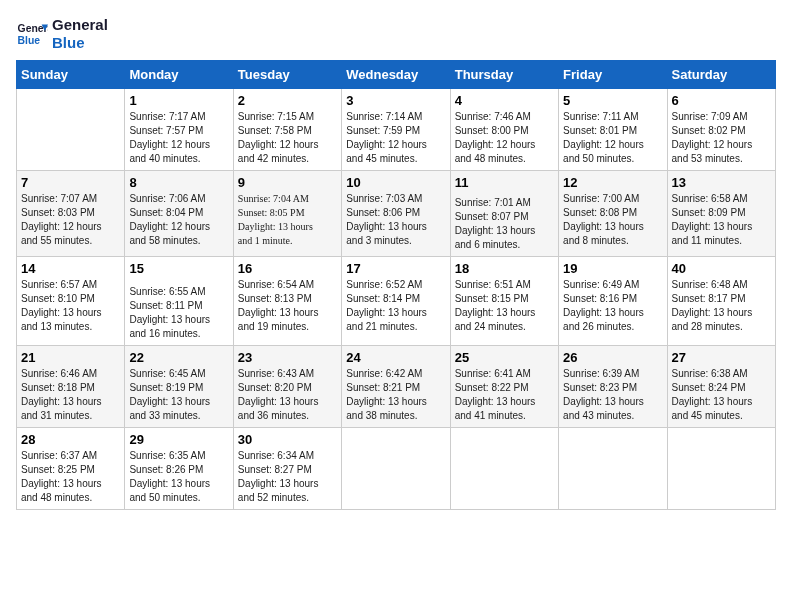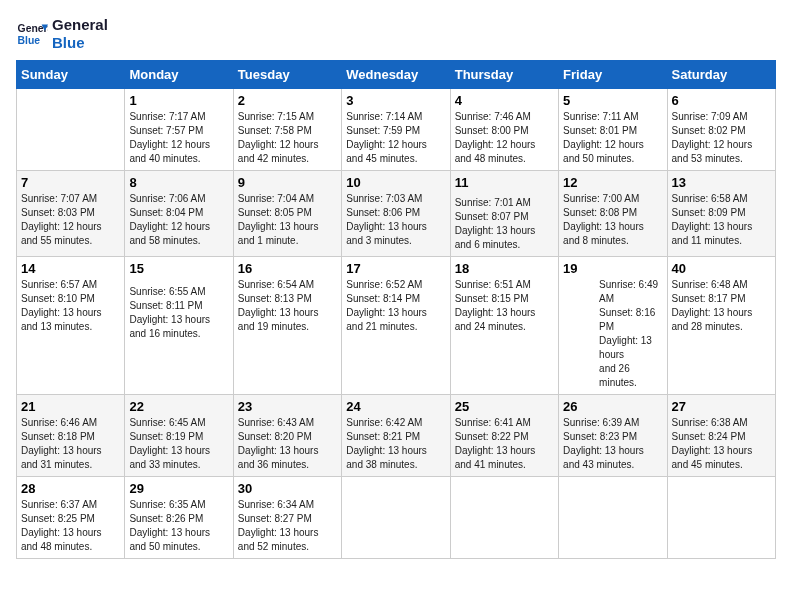--- a/index.html
+++ b/index.html
@@ -168,21 +168,21 @@
         </td>
         <td>
           <span class="day-number">8</span>
           <div class="day-info" style="white-space: pre-line;">Sunrise: 7:06 AM
 Sunset: 8:04 PM
 Daylight: 12 hours
 and 58 minutes.</div>
         </td>
         <td>
           <span class="day-number">9</span>
-          <div class="day-info" style="white-space: pre-line;">Sunrise: 7:04 AM
+          <div class="day-info" style="white-space: pre-line; font-family: Liberation Serif, serif;">Sunrise: 7:04 AM
 Sunset: 8:05 PM
 Daylight: 13 hours
 and 1 minute.</div>
         </td>
         <td>
           <span class="day-number">10</span>
           <div class="day-info" style="white-space: pre-line;">Sunrise: 7:03 AM
 Sunset: 8:06 PM
 Daylight: 13 hours
 and 3 minutes.</div>
@@ -240,21 +240,21 @@
         </td>
         <td>
           <span class="day-number">18</span>
           <div class="day-info" style="white-space: pre-line;">Sunrise: 6:51 AM
 Sunset: 8:15 PM
 Daylight: 13 hours
 and 24 minutes.</div>
         </td>
         <td>
           <span class="day-number">19</span>
-          <div class="day-info" style="white-space: pre-line; margin-left: 36px;">Sunrise: 6:49 AM
+          <div class="day-info" style="white-space: pre-line;">Sunrise: 6:49 AM
 Sunset: 8:16 PM
 Daylight: 13 hours
 and 26 minutes.</div>
         </td>
         <td>
           <span class="day-number">40</span>
           <div class="day-info" style="white-space: pre-line;">Sunrise: 6:48 AM
 Sunset: 8:17 PM
 Daylight: 13 hours
 and 28 minutes.</div>

